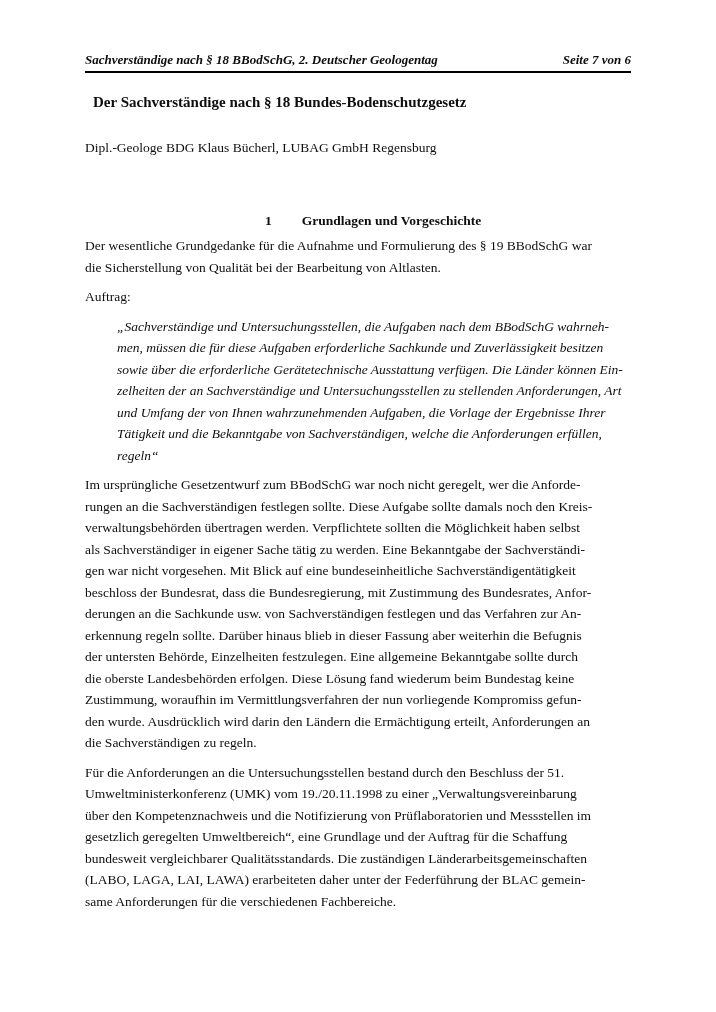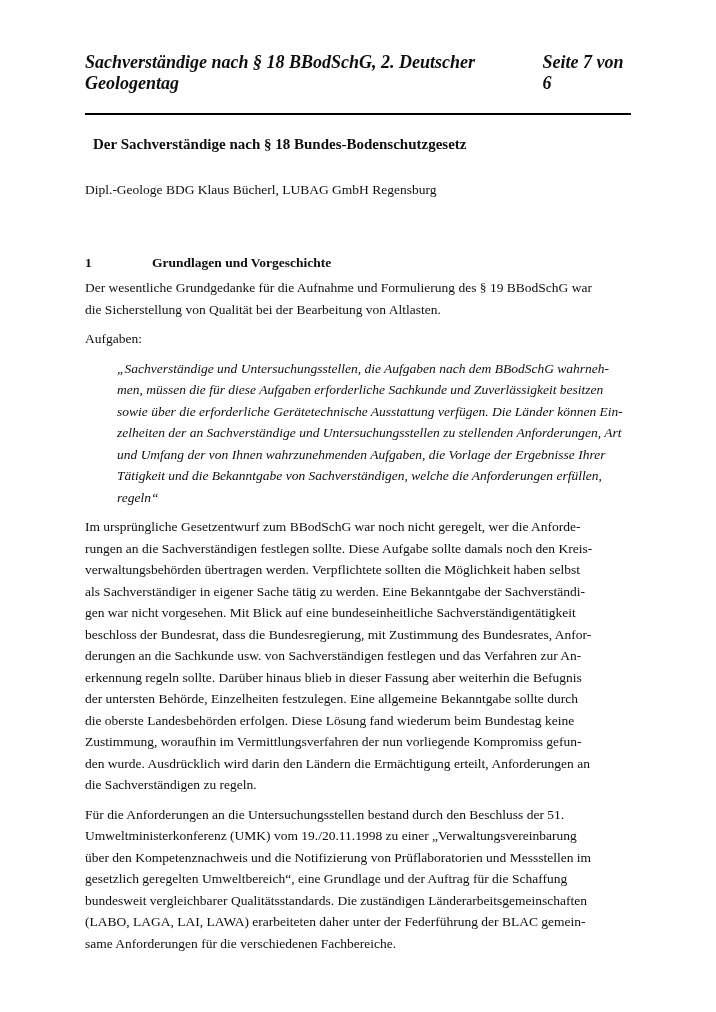--- a/index.html
+++ b/index.html
@@ -15,41 +15,42 @@
     font-family: "Liberation Serif", "DejaVu Serif", serif;
   }
   .page {
     padding: 52px 85px 0 85px;
     width: 546px;
   }
   .header {
     display: flex;
     justify-content: space-between;
     align-items: baseline;
-    font-size: 18px;
+    font-size: 13px;
     font-weight: bold;
     font-style: italic;
     border-bottom: 2px solid #000;
-    padding-bottom: 19px;
+    padding-bottom: 3px;
   }
   .doc-title {
     font-size: 15px;
     font-weight: bold;
     margin: 21px 0 0 8px;
     white-space: pre;
   }
   .author {
     font-size: 13.5px;
     margin-top: 29px;
     white-space: pre;
   }
   .section-heading {
     margin-top: 57px;
     font-size: 13.5px;
     font-weight: bold;
+    text-align: center;
   }
   .secnum {
     display: inline-block;
     width: 67px;
   }
   p.body {
     font-size: 13.5px;
     line-height: 21.5px;
     margin: 8px 0 0 0;
     white-space: pre;
@@ -76,21 +77,21 @@
 
   <div class="author">Dipl.-Geologe BDG Klaus Bücherl, LUBAG GmbH Regensburg</div>
 
   <div class="section-heading">
     <span class="secnum">1</span><span>Grundlagen und Vorgeschichte</span>
   </div>
 
   <p class="body first">Der wesentliche Grundgedanke für die Aufnahme und Formulierung des § 19 BBodSchG war
 die Sicherstellung von Qualität bei der Bearbeitung von Altlasten.</p>
 
-  <p class="body">Aufgaben:</p>
+  <p class="body">Auftrag:</p>
 
   <p class="body quote">„Sachverständige und Untersuchungsstellen, die Aufgaben nach dem BBodSchG wahrneh-
 men, müssen die für diese Aufgaben erforderliche Sachkunde und Zuverlässigkeit besitzen
 sowie über die erforderliche Gerätetechnische Ausstattung verfügen. Die Länder können Ein-
 zelheiten der an Sachverständige und Untersuchungsstellen zu stellenden Anforderungen, Art
 und Umfang der von Ihnen wahrzunehmenden Aufgaben, die Vorlage der Ergebnisse Ihrer
 Tätigkeit und die Bekanntgabe von Sachverständigen, welche die Anforderungen erfüllen,
 regeln“</p>
 
   <p class="body">Im ursprüngliche Gesetzentwurf zum BBodSchG war noch nicht geregelt, wer die Anforde-

